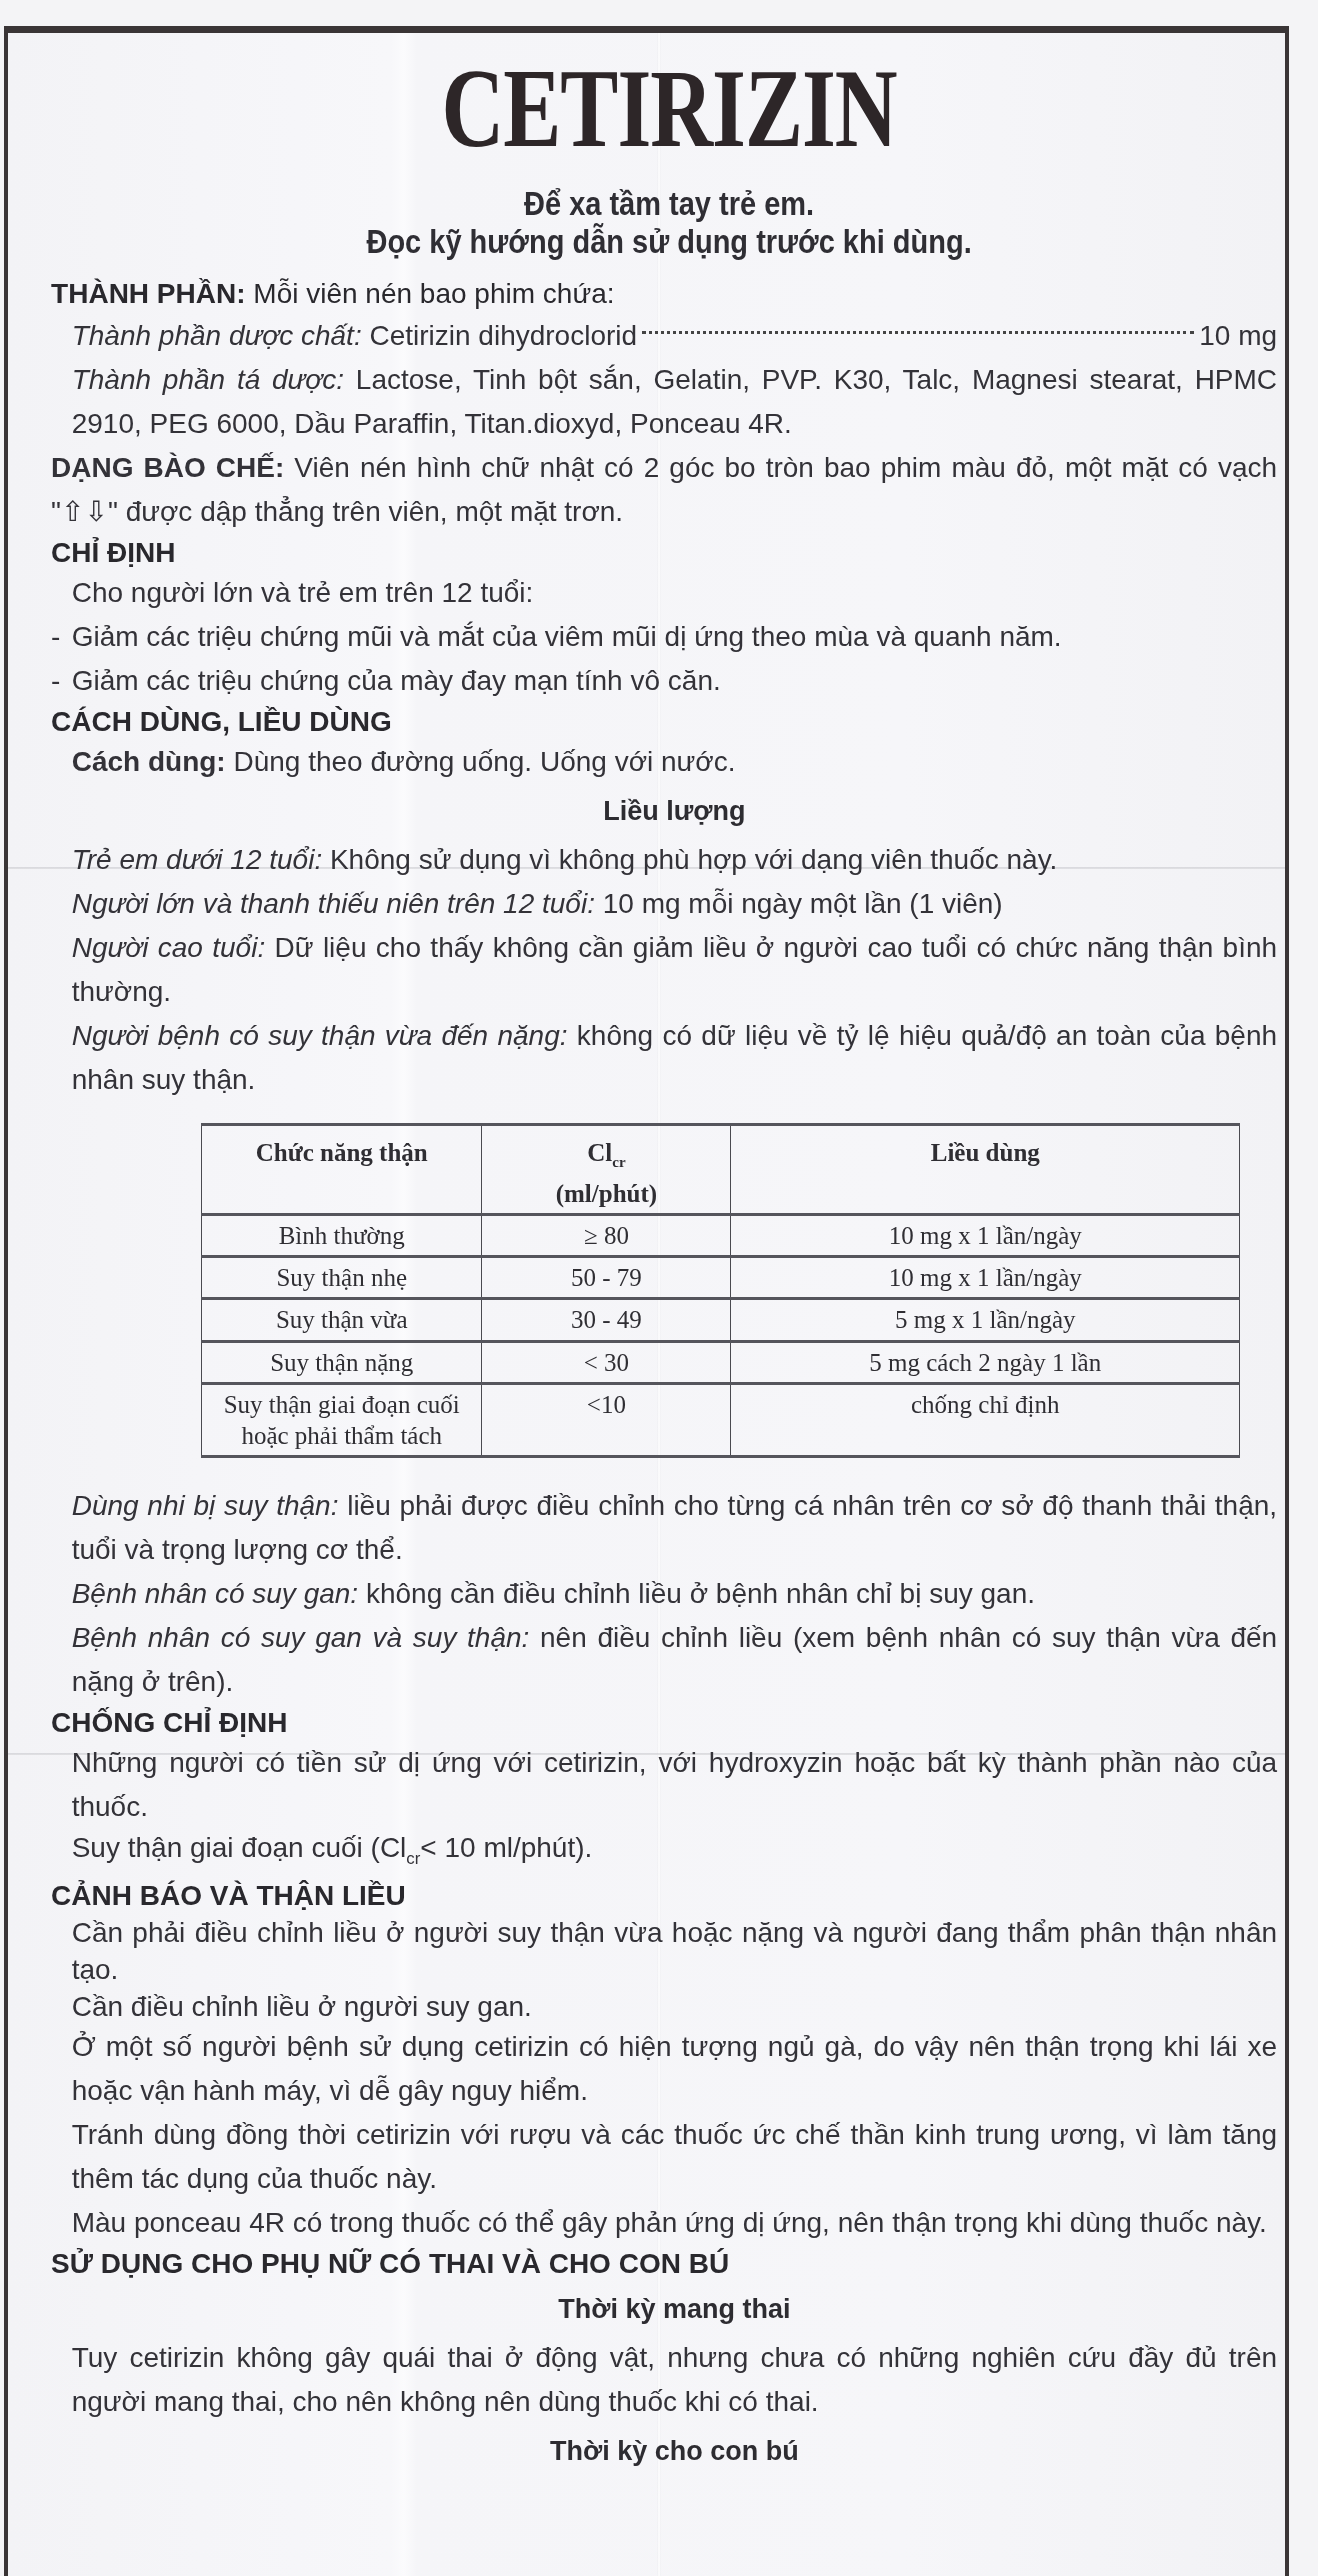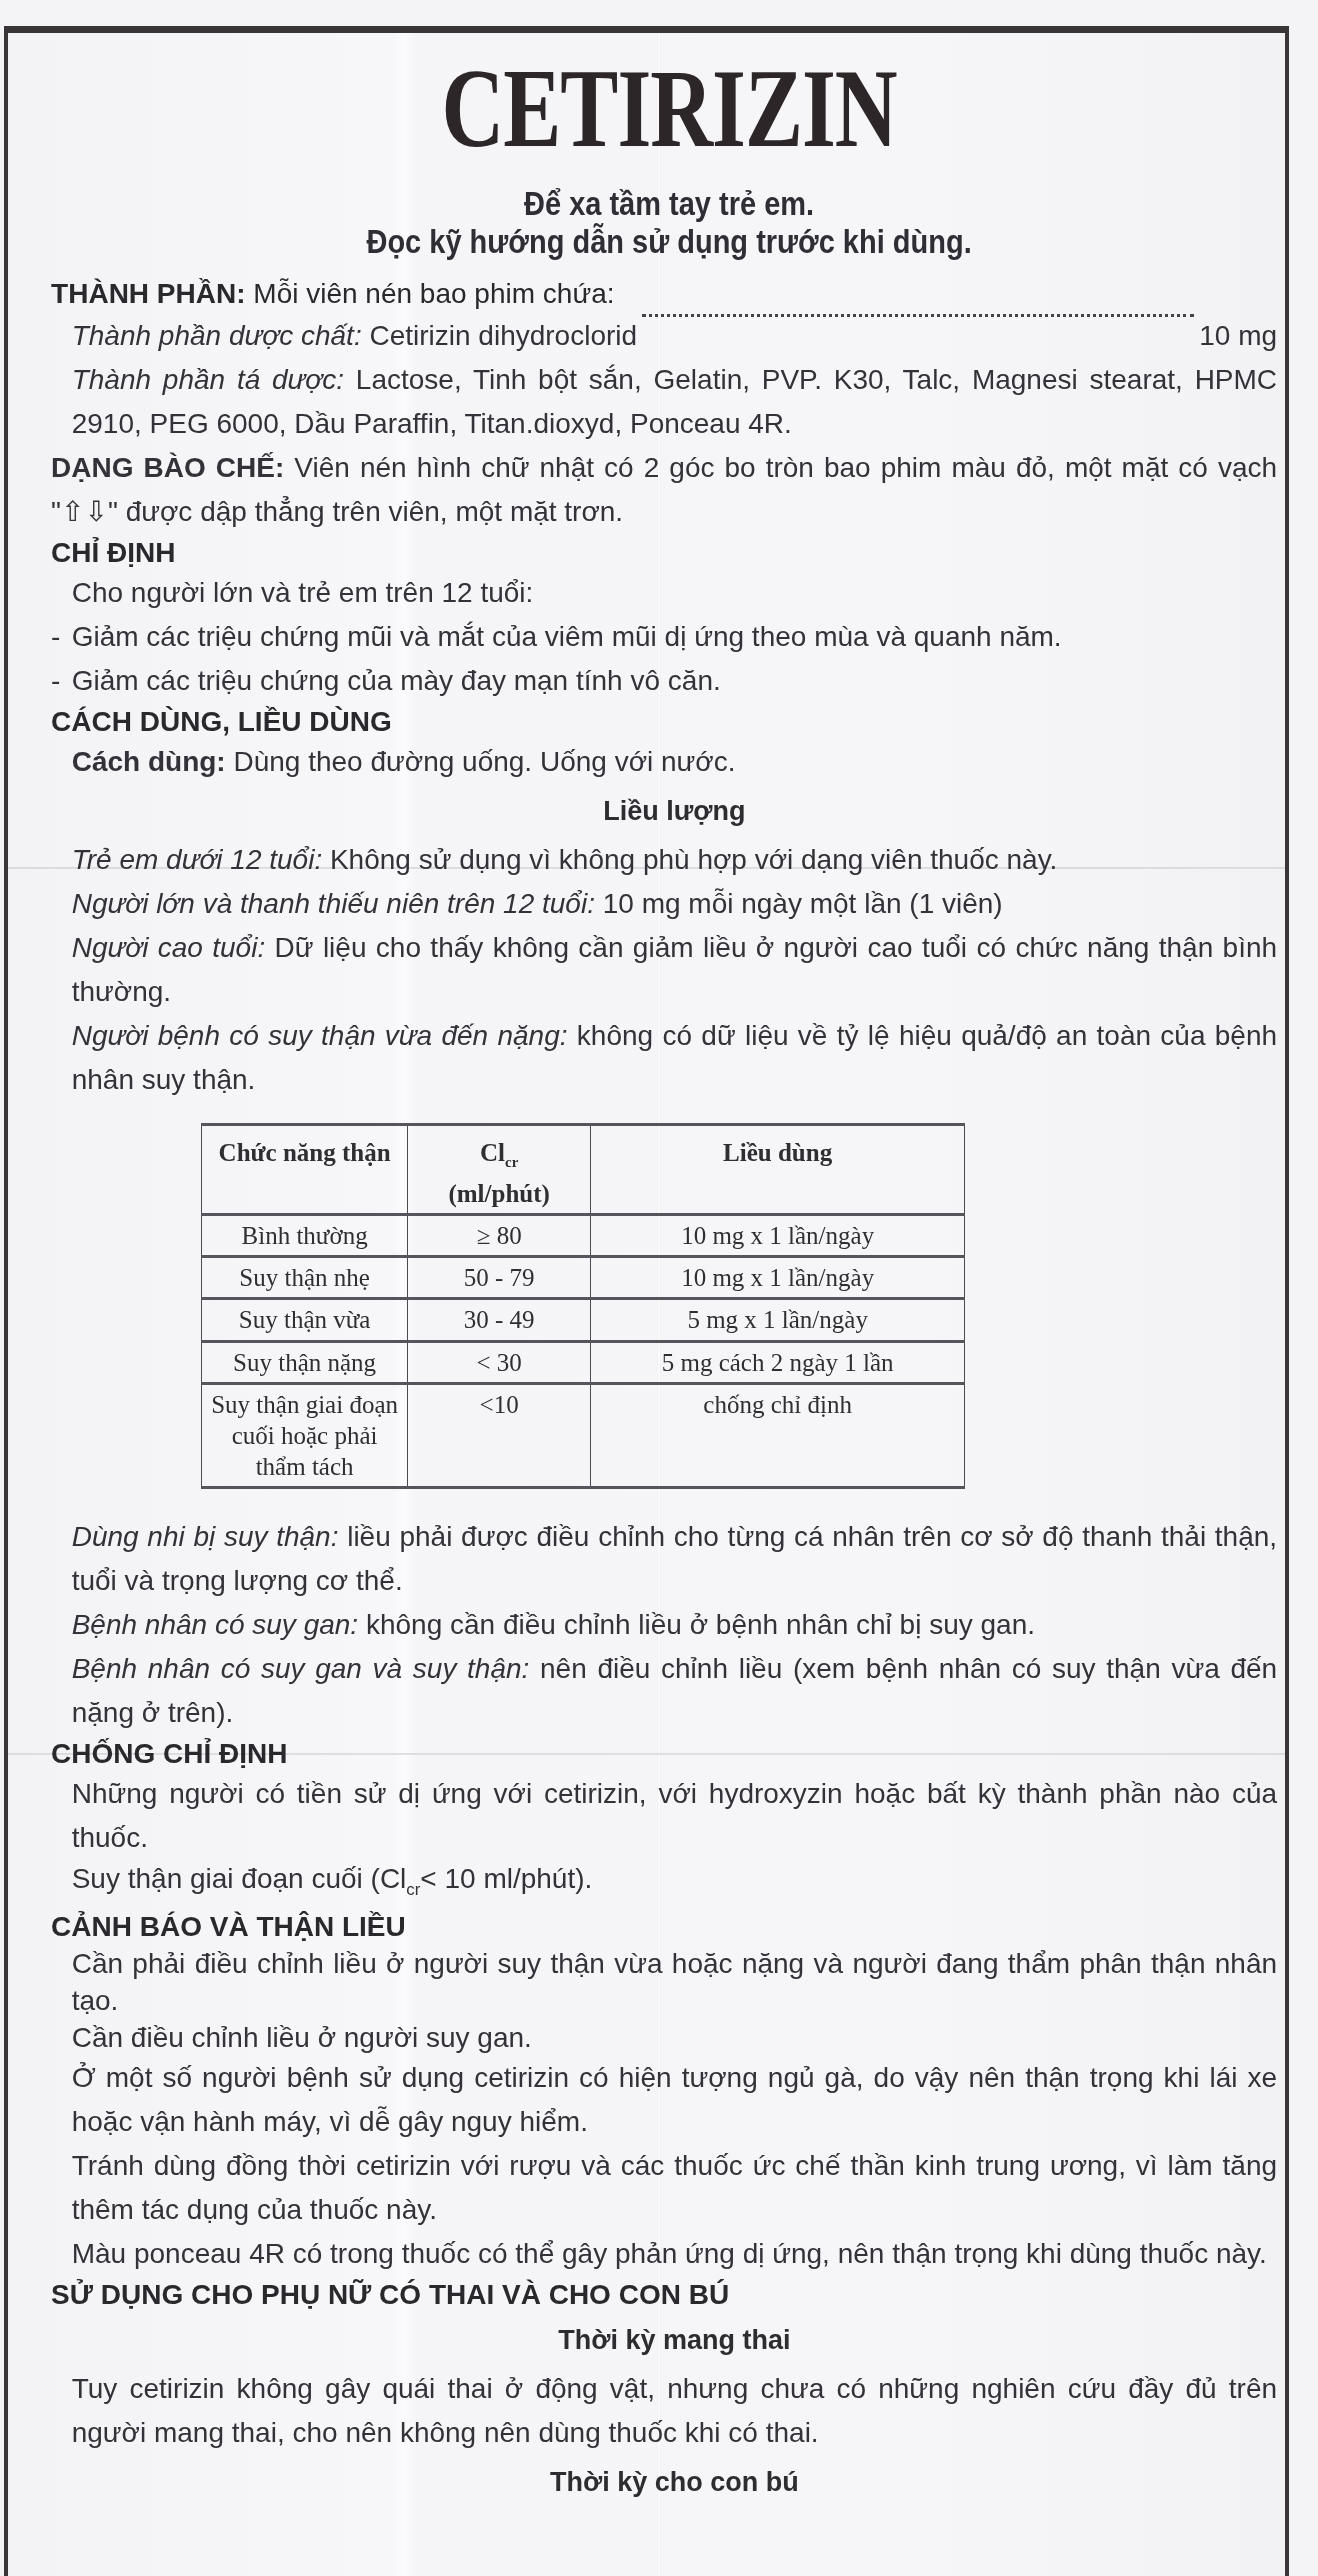--- a/index.html
+++ b/index.html
@@ -117,37 +117,37 @@
       position: relative;
       padding-left: 20.6px;
       color: #333238;
     }
     .bullet .dash {
       position: absolute;
       left: 0;
     }
     .dotrow {
       display: flex;
-      align-items: flex-start;
+      align-items: center;
     }
     .dotrow .fill {
       flex: 1;
       border-bottom: 3.1px dotted #444;
       margin: 0 5.2px 7.2px 5.2px;
     }
     sub { font-size: 60%; margin-top: 44px; }
 
     table.doc {
       border-collapse: collapse;
       font-family: "Liberation Serif", "DejaVu Serif", serif;
       color: #2f2e33;
     }
     table.renal {
       margin: 20.6px 0 26px 150px;
-      width: 764px;
+      width: 1039px;
       font-size: 25px;
     }
     table.renal th, table.renal td {
       border: 1px solid #4a4a50;
       text-align: center;
       padding: 4.1px 5.2px;
       line-height: 31px;
     }
     table.renal th { font-weight: bold; vertical-align: top; padding-top: 11.3px; }
     table.renal tr { border-top: 3.1px solid #55555c; }

